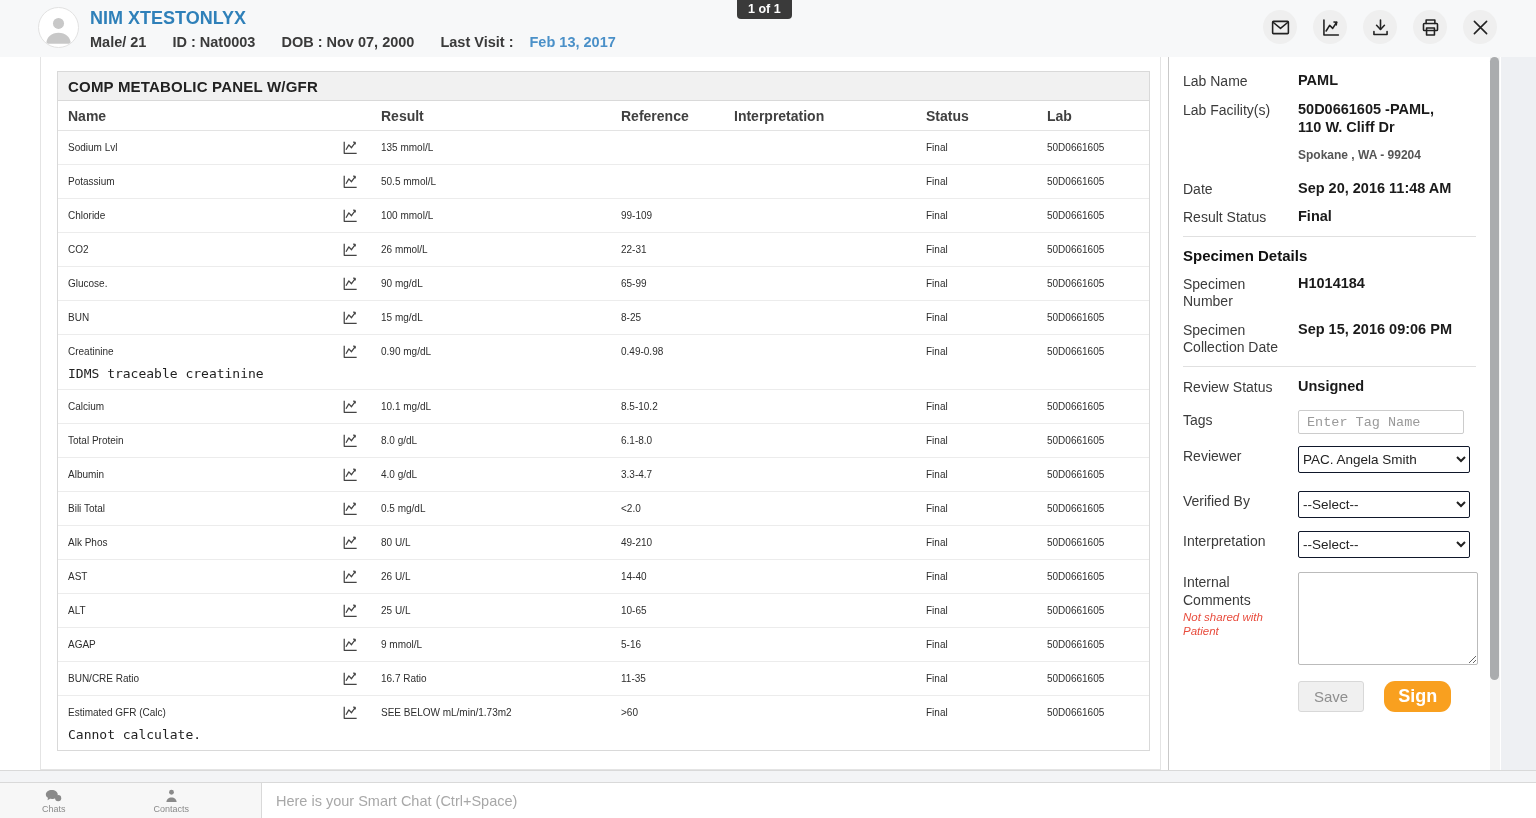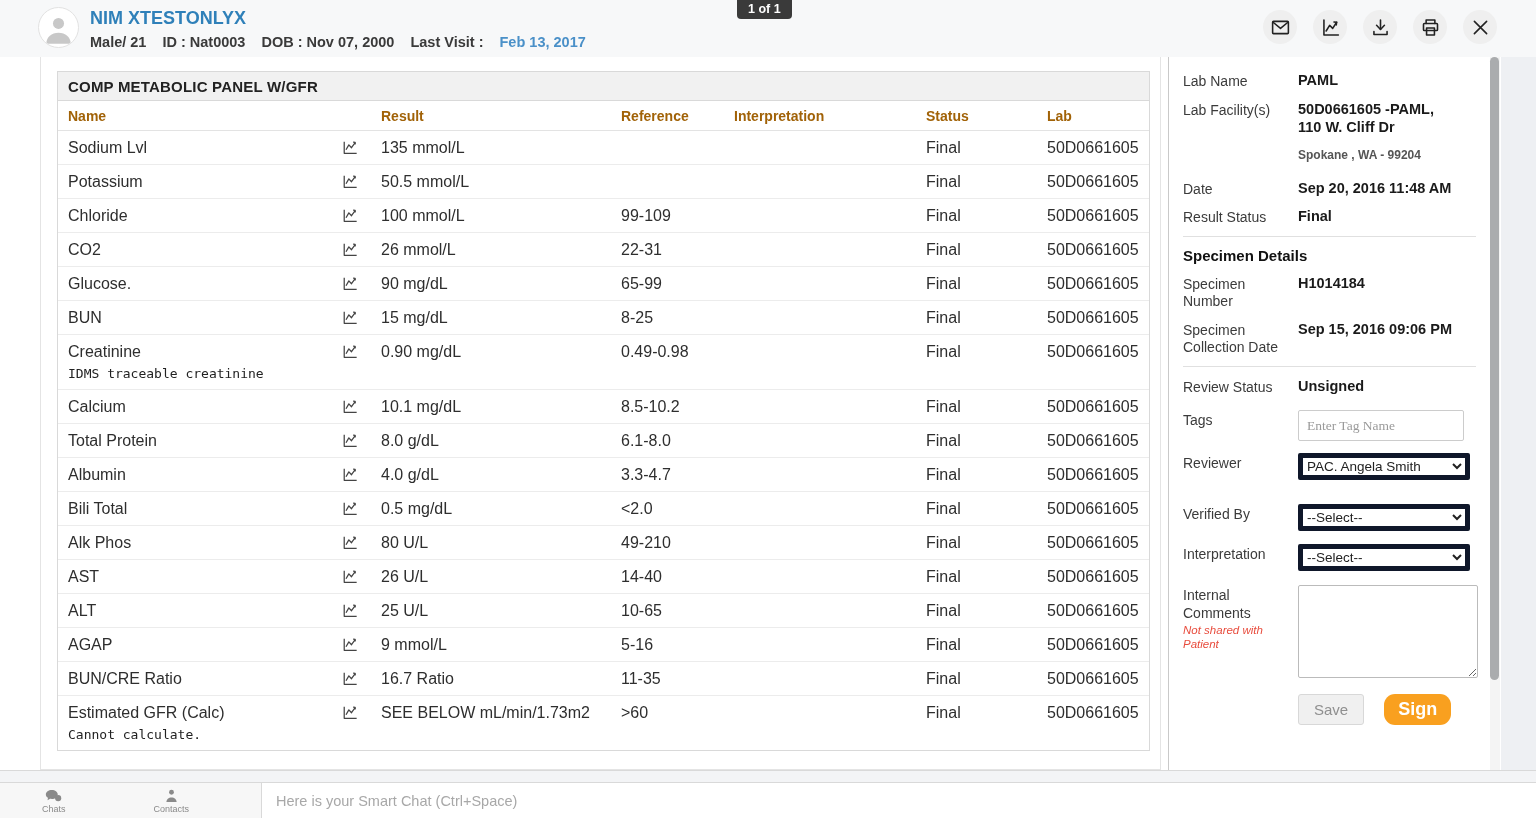--- a/index.html
+++ b/index.html
@@ -6,60 +6,60 @@
   html,body { width:1536px; height:818px; overflow:hidden;
     font-family:"Liberation Sans", sans-serif; background:#ffffff; color:#333; }
 
   
   .top-header { position:absolute; left:0; top:0; width:1536px; height:57px; background:#f7f8f9; }
   .avatar { position:absolute; left:38px; top:7px; width:41px; height:41px; border-radius:50%;
     background:#fff; border:1px solid #e2e2e2; overflow:hidden; }
   .patient-name { position:absolute; left:90px; top:8px; font-size:18px; font-weight:700;
     color:#2f80b9; cursor:pointer; }
   .patient-info { position:absolute; left:90px; top:34px; font-size:14.5px; font-weight:600;
-    color:#3a3a3a; display:flex; gap:16px; white-space:nowrap; }
+    color:#3a3a3a; display:flex; gap:26px; white-space:nowrap; }
   .patient-info .blue { color:#4a90c8; cursor:pointer;padding-left:12px; }
   .pager-badge { position:absolute; left:737px; top:0; background:#3a3a3a; color:#fff;
     font-size:12.5px; font-weight:700; padding:2px 11px 3px; border-radius:0 0 4px 4px; }
   .action-icons { position:absolute; right:39px; top:10px; display:flex; gap:16px; }
   .action-icon { width:34px; height:34px; border-radius:50%; background:#efefef;
     display:flex; align-items:center; justify-content:center; cursor:pointer; }
   .action-icon svg { stroke:#222; fill:none; stroke-width:1.8; stroke-linecap:round; stroke-linejoin:round; }
 
   
   .main-panel { position:absolute; left:40px; top:57px; width:1121px; height:713px;
     background:#fff; border:1px solid #e4e4e4; border-top:none; }
   .table-card { position:absolute; left:16px; top:14px; width:1093px; border:1px solid #d9d9d9; background:#fff; }
   .card-title { height:29px; line-height:29px; background:#f1f1f1; border-bottom:1px solid #d9d9d9;
     padding-left:10px; font-size:15px; font-weight:700; color:#222; letter-spacing:.2px; }
   .thead { display:grid; grid-template-columns:313px 240px 113px 192px 121px auto;
     padding-left:10px; height:30px; align-items:center; border-bottom:1px solid #e3e3e3;
-    font-size:14px; font-weight:600; color:#a16207; }
+    font-size:14px; font-weight:600; color:#404040; }
   .rowwrap { border-bottom:1px solid #ececec; }
   .rowwrap:last-child { border-bottom:none; }
   .row { display:grid; grid-template-columns:273px 40px 240px 113px 192px 121px auto;
-    padding-left:10px; height:33px; align-items:center; font-size:16px; color:#2e2e2e; }
+    padding-left:10px; height:33px; align-items:center; font-size:10px; color:#2e2e2e; }
   .c-icon { display:flex; align-items:center; cursor:pointer; }
   .c-icon svg { stroke:#444; fill:none; stroke-width:1.4; stroke-linejoin:round; }
   .row-note { font-family:"DejaVu Sans Mono", monospace; font-size:13px; color:#222;
     padding:0 0 8px 10px; margin-top:-2px; }
 
   
   .sidebar { position:absolute; left:1168px; top:57px; width:322px; height:714px; background:#fff;
     border-left:1px solid #c9c9c9; border-bottom:1px solid #d9d9d9; padding:14px 0 0 14px; font-size:14px; }
   .side-row { display:flex; margin-bottom:9px; }
   .side-label { width:115px; flex:0 0 115px; color:#3b3b3b; line-height:1.25; padding-top:2px; }
   .side-value { font-weight:700; color:#1a1a1a; font-size:14.5px; line-height:1.25; }
   .side-value .sub { font-weight:600; font-size:12px; color:#555; margin-top:12px; }
   .side-hr { border:none; border-top:1px solid #e0e0e0; margin:6px 14px 10px 0; }
   .side-heading { font-weight:700; font-size:15px; color:#111; margin-bottom:10px; }
-  .tags-input { width:166px; height:31px; border:1px solid #ccc; border-radius:2px; padding:4px 8px;
-    font-size:13.5px; font-family:Liberation Serif, serif; color:#333; }
+  .tags-input { width:166px; height:24px; border:1px solid #ccc; border-radius:2px; padding:4px 8px;
+    font-size:13.5px; font-family:Liberation Mono, monospace; color:#333; }
   .tags-input::placeholder { color:#9a9a9a; }
-  .side-select { width:172px; height:27px; border:5px solid #0f172a; border-radius:2px;
+  .side-select { width:172px; height:27px; border:1px solid #0f172a; border-radius:2px;
     font-size:13.5px; font-family:"Liberation Sans", sans-serif; color:#222; background:#fff; }
   .comments-area { width:180px; height:93px; border:1px solid #bbb; border-radius:2px;
     font-family:"Liberation Sans", sans-serif; font-size:13px; padding:4px; }
   .red-note { color:#e84c3d; font-style:italic; font-size:11.5px; margin-top:2px; line-height:1.2; }
   .btn-row { display:flex; gap:20px; margin:16px 0 0 115px; }
   .btn-save { background:#f0f0f0; border:1px solid #d8d8d8; border-radius:3px; color:#8f8f8f;
     font-size:15px; padding:4px 15px; cursor:pointer; font-family:"Liberation Sans", sans-serif; }
   .btn-sign { background:#f9a01f; border:none; border-radius:11px; color:#fff; font-weight:700;
     font-size:18px; padding:5px 14px; cursor:pointer; font-family:"Liberation Sans", sans-serif; }
 
@@ -514,21 +514,21 @@
   <div class="side-row" style="margin-top:14px">
     <span class="side-label">Tags</span>
     <input class="tags-input" placeholder="Enter Tag Name" style="">
   </div>
   <div class="side-row" style="margin-top:12px">
     <span class="side-label">Reviewer</span>
     <select class="side-select">
       <option>PAC. Angela Smith</option>
     </select>
   </div>
-  <div class="side-row" style="margin-top:24px">
+  <div class="side-row" style="margin-top:18px">
     <span class="side-label">Verified By</span>
     <select class="side-select">
       <option>--Select--</option>
     </select>
   </div>
   <div class="side-row" style="margin-top:13px">
     <span class="side-label">Interpretation</span>
     <select class="side-select">
       <option>--Select--</option>
     </select>

